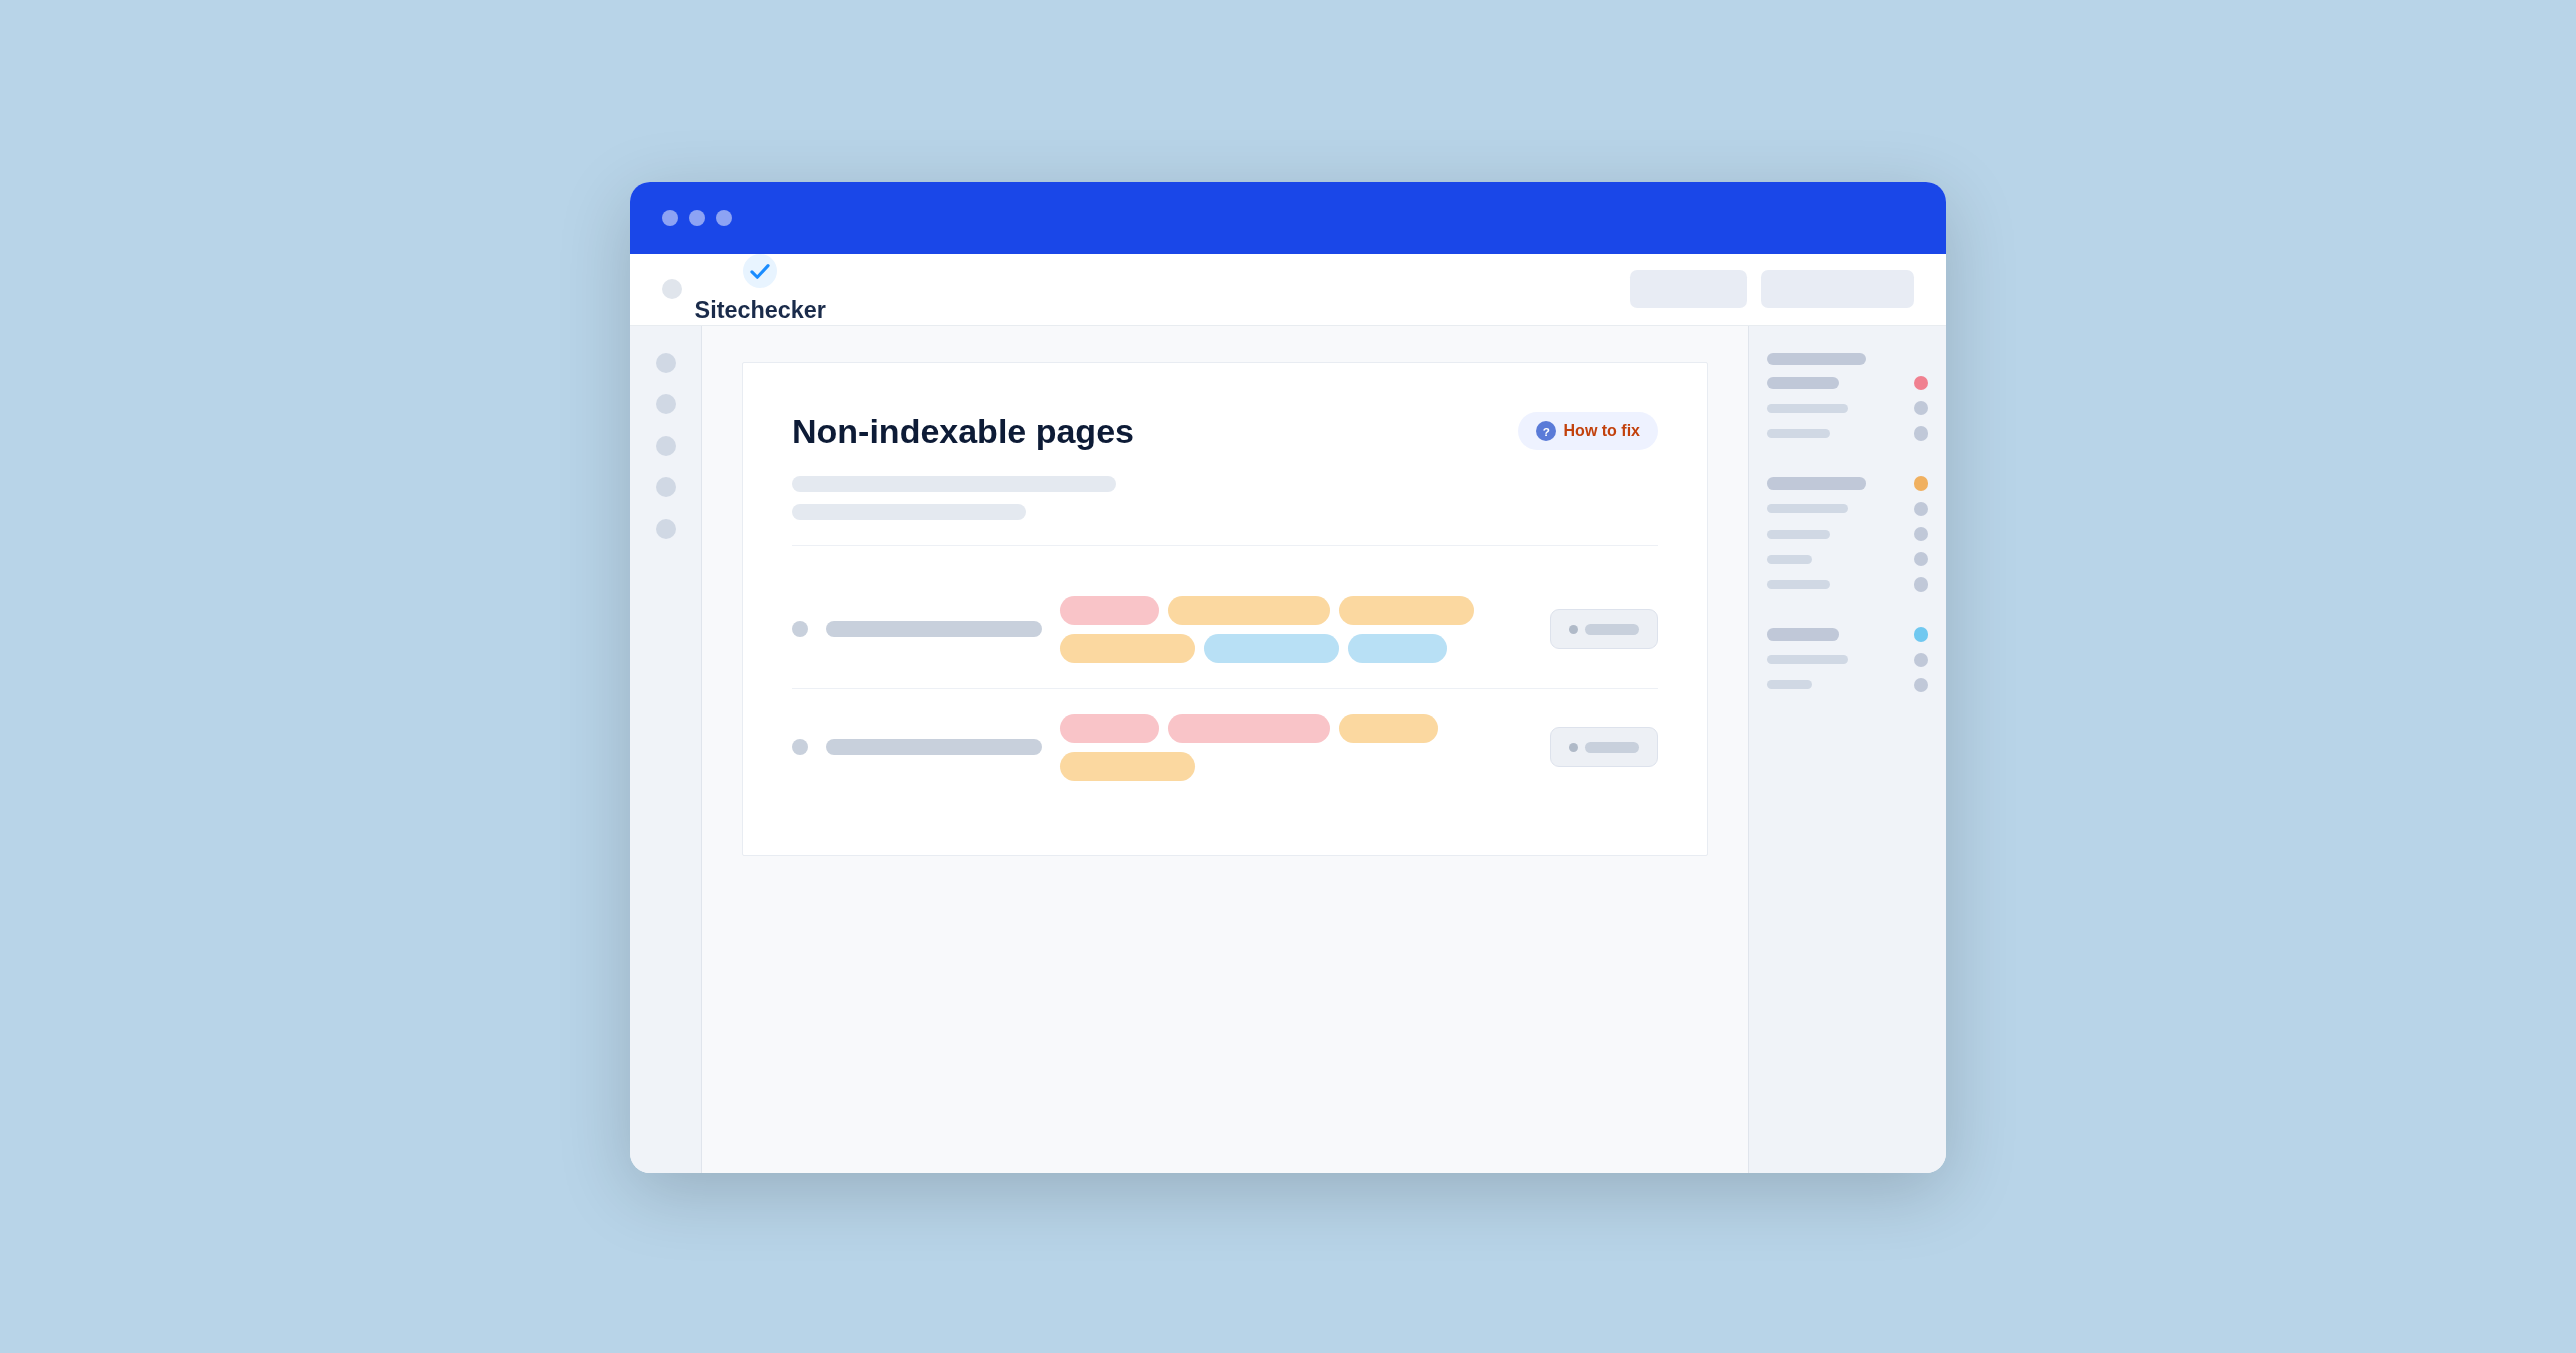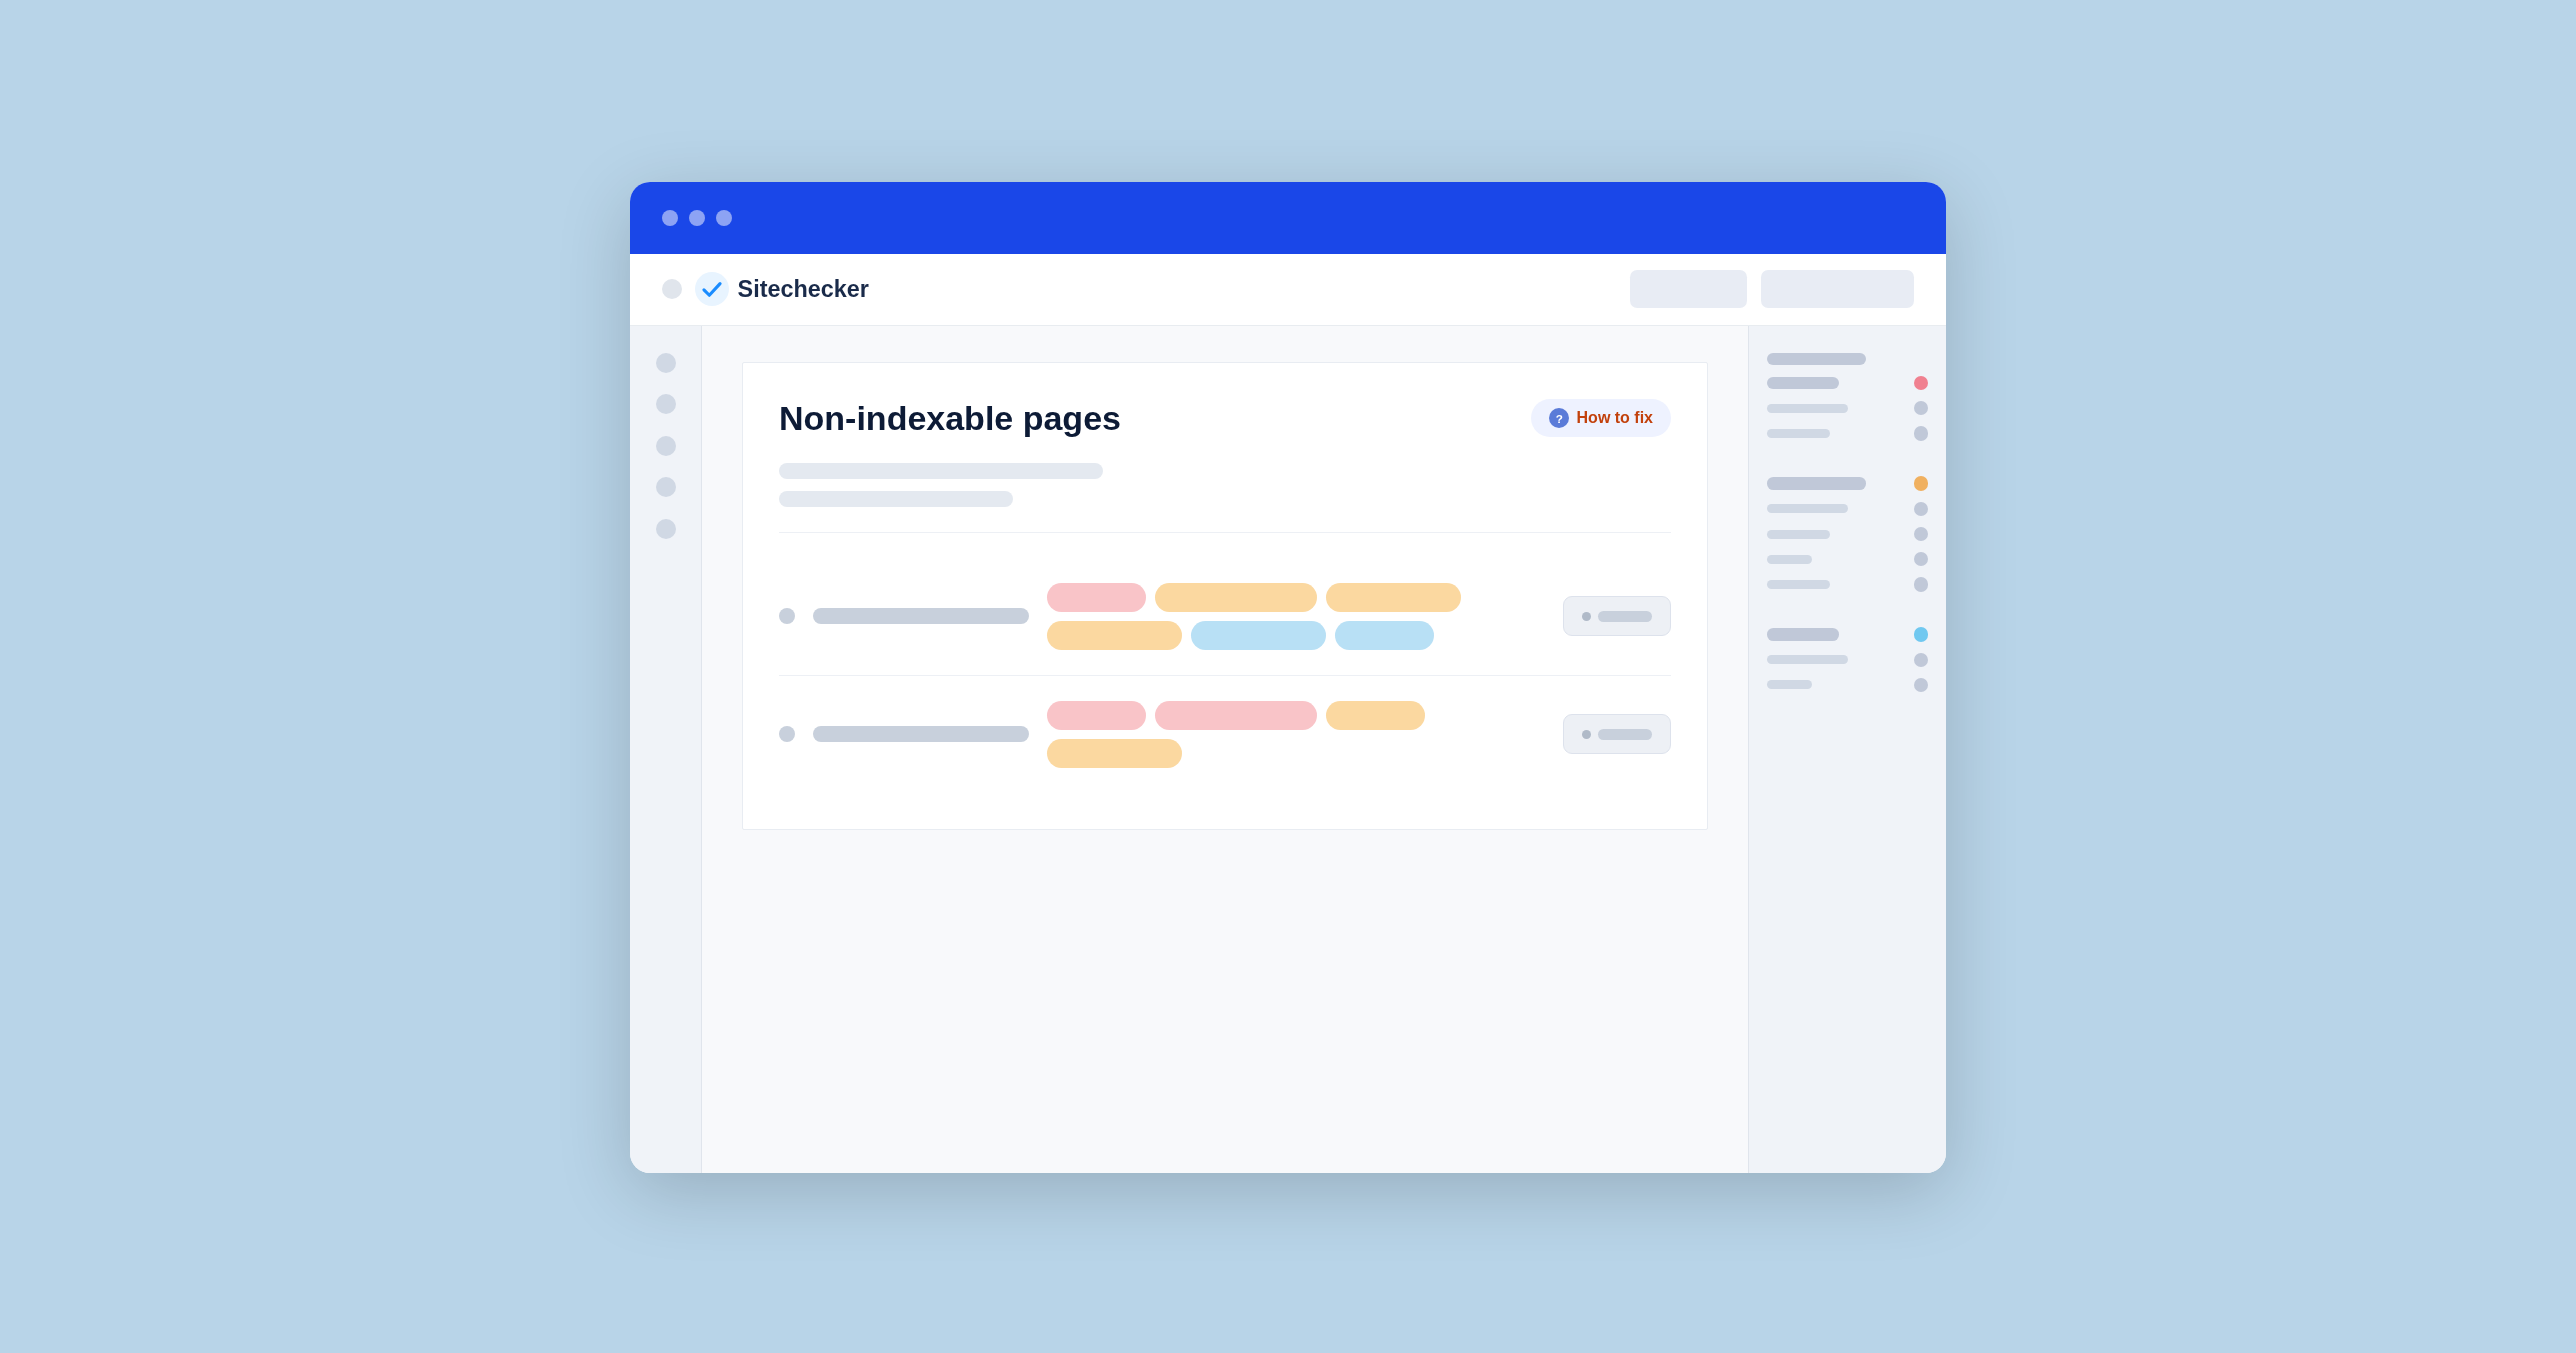--- a/index.html
+++ b/index.html
@@ -69,20 +69,21 @@
       width: 20px;
       height: 20px;
       border-radius: 50%;
       background: #e0e5ec;
     }
 
     .logo {
       display: flex;
       align-items: center;
       gap: 9px;
+      flex-direction: column;
     }
 
     .logo-icon {
       width: 34px;
       height: 34px;
     }
 
     .logo-text {
       font-size: 23.4px;
       font-weight: 700;
@@ -137,21 +138,21 @@
       background: #f8f9fb;
       padding: 36px 40px;
       overflow-y: auto;
     }
 
     
     .card {
       background: #ffffff;
       border-radius: 2px;
       border: 0.9px solid #e8ecf2;
-      padding: 36px;
+      padding: 49px;
       margin-bottom: 25px;
     }
 
     .card-header {
       display: flex;
       align-items: center;
       justify-content: space-between;
       margin-bottom: 25px;
     }
 

